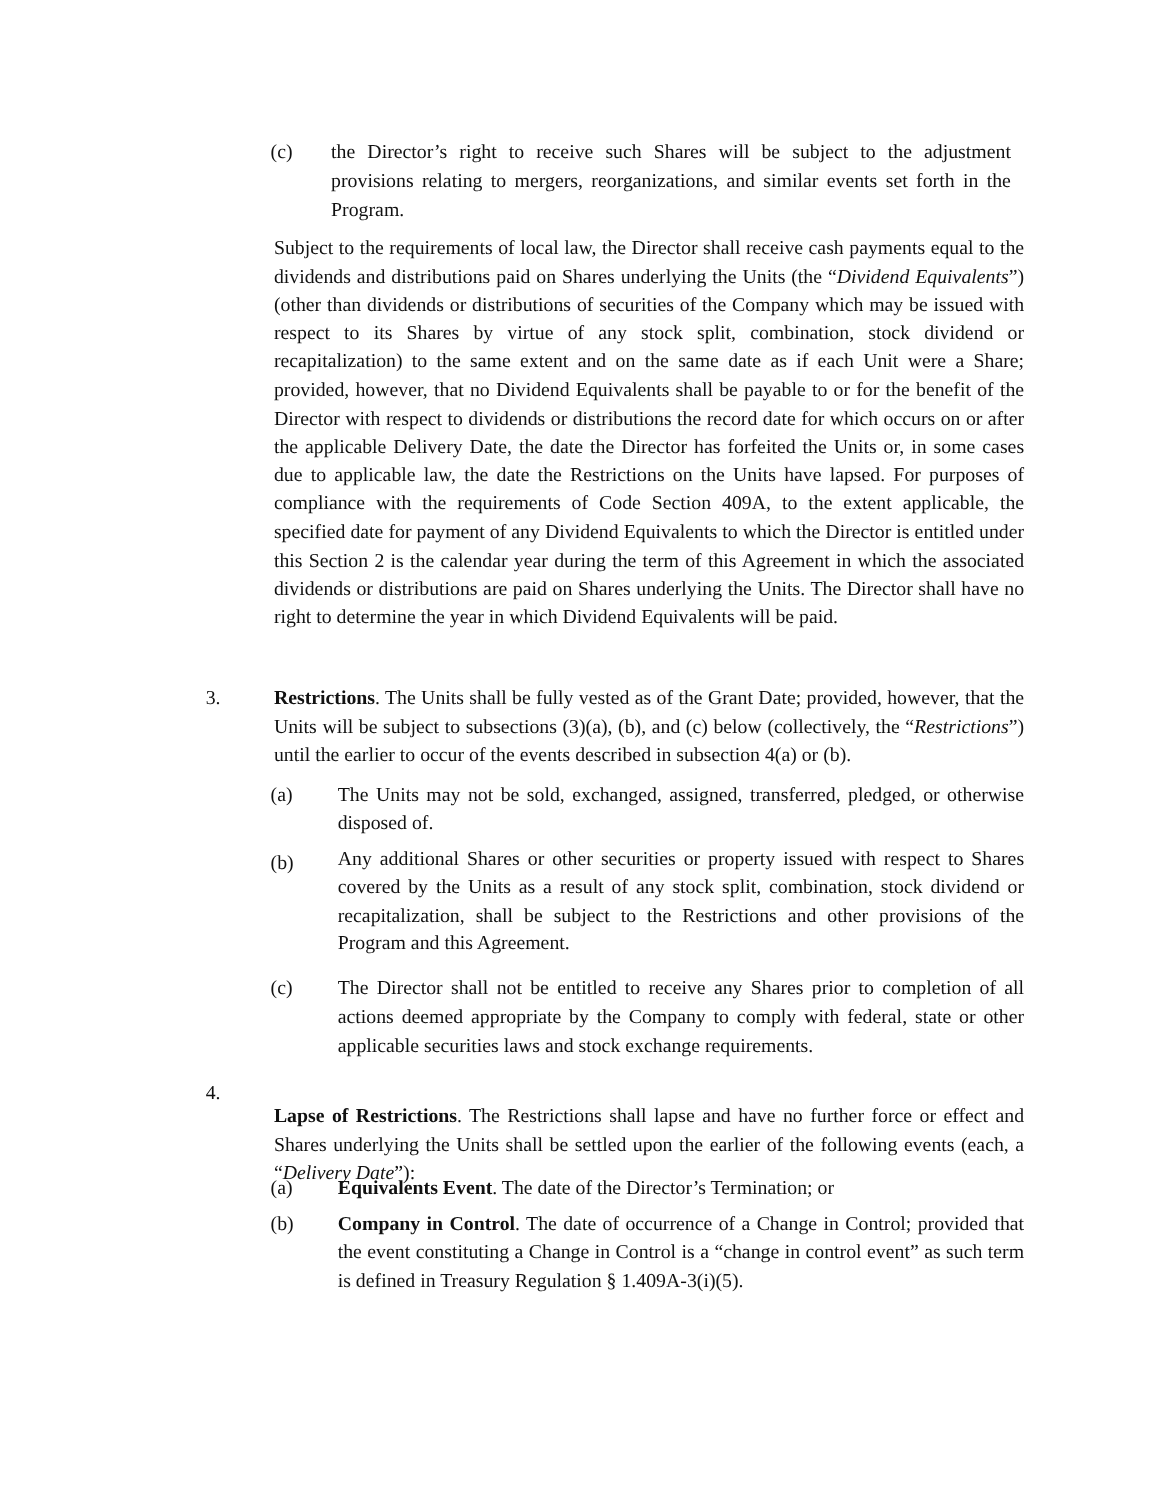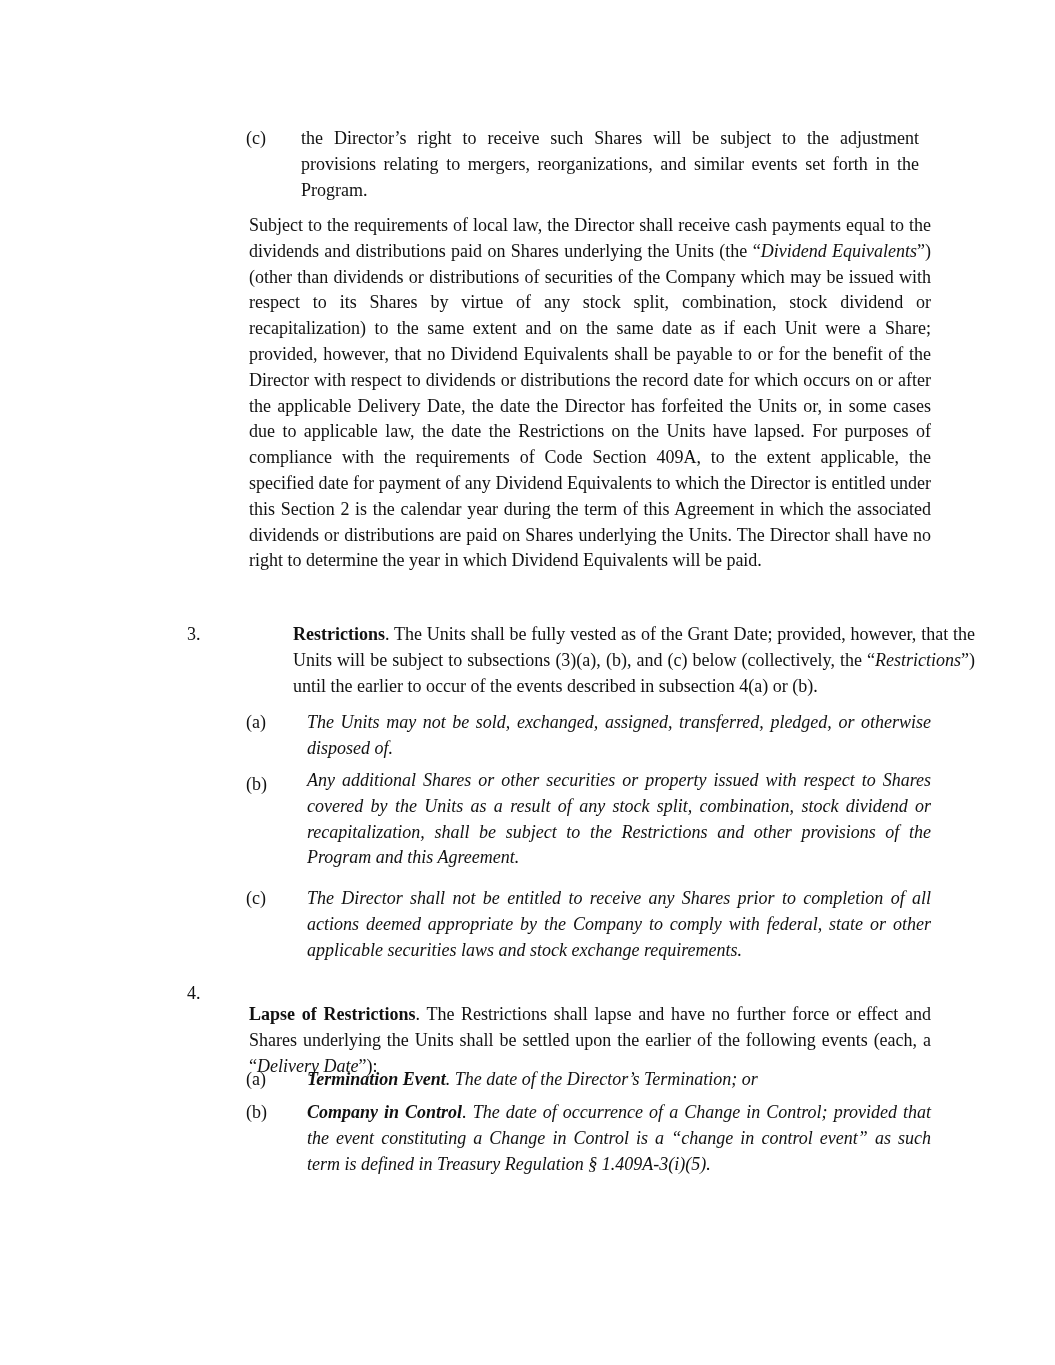--- a/index.html
+++ b/index.html
@@ -30,21 +30,20 @@
       text-justify: inter-word;
     }
     .marker {
       position: absolute;
     }
     .sub-text {
       position: absolute;
       left: 307px;
       width: 624px;
       text-align: justify;
-      font-style: italic;
     }
     .para {
       position: absolute;
       left: 249px;
       width: 682px;
       text-align: justify;
     }
     b { font-weight: bold; }
     i { }
   </style>
@@ -55,21 +54,21 @@
 
   <div>
     <span class="marker" style="left:246px; top:126px;">(c)</span>
     <div class="block" style="left:301px; top:126px; width:618px;">the Director’s right to receive such Shares will be subject to the adjustment provisions relating to mergers, reorganizations, and similar events set forth in the Program.</div>
   </div>
 
   <div class="para" style="top:213px;"><span>Subject to the requirements of local law, the Director shall receive cash payments equal to the dividends and distributions paid on Shares underlying the Units (the “</span><i>Dividend Equivalents</i><span>”) (other than dividends or distributions of securities of the Company which may be issued with respect to its Shares by virtue of any stock split, combination, stock dividend or recapitalization) to the same extent and on the same date as if each Unit were a Share; provided, however, that no Dividend Equivalents shall be payable to or for the benefit of the Director with respect to dividends or distributions the record date for which occurs on or after the applicable Delivery Date, the date the Director has forfeited the Units or, in some cases due to applicable law, the date the Restrictions on the Units have lapsed. For purposes of compliance with the requirements of Code Section 409A, to the extent applicable, the specified date for payment of any Dividend Equivalents to which the Director is entitled under this Section 2 is the calendar year during the term of this Agreement in which the associated dividends or distributions are paid on Shares underlying the Units.  The Director shall have no right to determine the year in which Dividend Equivalents will be paid.</span></div>
 
   <div>
     <span class="marker" style="left:187px; top:622px;">3.</span>
-    <div class="para" style="top:622px;margin-left:44px;"><b>Restrictions</b><span>.  The Units shall be fully vested as of the Grant Date; provided, however, that the Units will be subject to subsections (3)(a), (b), and (c) below (collectively, the “</span><i>Restrictions</i><span>”) until the earlier to occur of the events described in subsection 4(a) or (b).</span></div>
+    <div class="para" style="top:622px;"><b>Restrictions</b><span>.  The Units shall be fully vested as of the Grant Date; provided, however, that the Units will be subject to subsections (3)(a), (b), and (c) below (collectively, the “</span><i>Restrictions</i><span>”) until the earlier to occur of the events described in subsection 4(a) or (b).</span></div>
 
     <div>
       <span class="marker" style="left:246px; top:710px;">(a)</span>
       <div class="sub-text" style="top:710px;">The Units may not be sold, exchanged, assigned, transferred, pledged, or otherwise disposed of.</div>
     </div>
 
     <div>
       <span class="marker" style="left:246px; top:772px;">(b)</span>
       <div class="sub-text" style="top:768px;">Any additional Shares or other securities or property issued with respect to Shares covered by the Units as a result of any stock split, combination, stock dividend or recapitalization, shall be subject to the Restrictions and other provisions of the Program and this Agreement.</div>
     </div>
@@ -79,21 +78,21 @@
       <div class="sub-text" style="top:886px;">The Director shall not be entitled to receive any Shares prior to completion of all actions deemed appropriate by the Company to comply with federal, state or other applicable securities laws and stock exchange requirements.</div>
     </div>
   </div>
 
   <div>
     <span class="marker" style="left:187px; top:981px;">4.</span>
     <div class="para" style="top:981px;margin-top:21px;"><b>Lapse of Restrictions</b><span>.  The Restrictions shall lapse and have no further force or effect and Shares underlying the Units shall be settled upon the earlier of the following events (each, a “</span><i>Delivery Date</i><span>”):</span></div>
 
     <div>
       <span class="marker" style="left:246px; top:1067px;">(a)</span>
-      <div class="sub-text" style="top:1067px;"><b>Termination Event</b><span>.  The date of the Director’s Termination; or</span></div>
+      <div class="sub-text" style="top:1067px;"><b>Equivalents Event</b><span>.  The date of the Director’s Termination; or</span></div>
     </div>
 
     <div>
       <span class="marker" style="left:246px; top:1100px;">(b)</span>
       <div class="sub-text" style="top:1100px;"><b>Company in Control</b><span>.  The date of occurrence of a Change in Control; provided that the event constituting a Change in Control is a “change in control event” as such term is defined in Treasury Regulation § 1.409A-3(i)(5).</span></div>
     </div>
   </div>
 
 </div>
 

